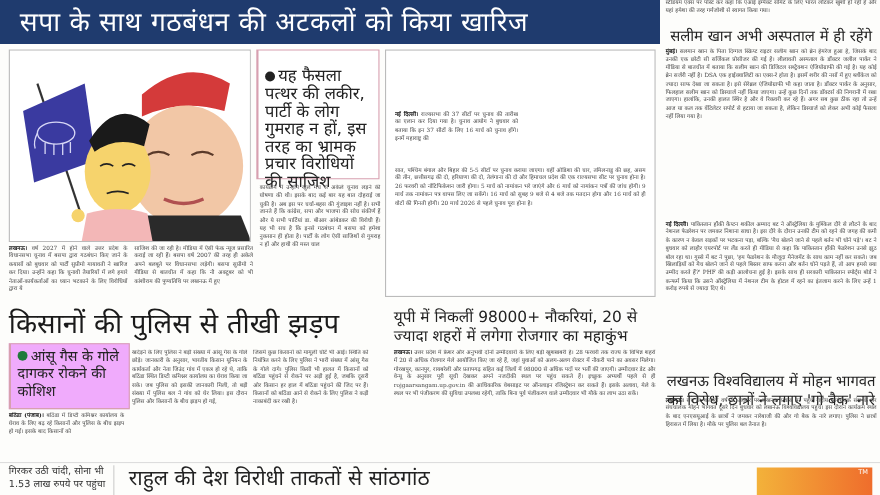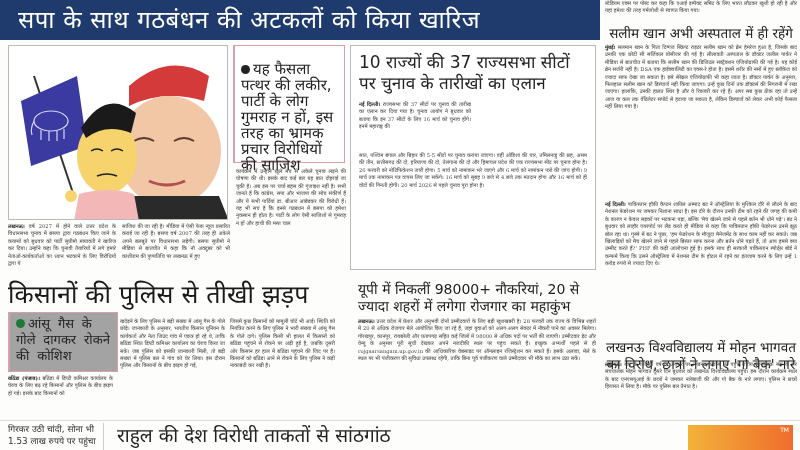--- a/index.html
+++ b/index.html
@@ -27,21 +27,21 @@
   #rs-box h2 { font-size: 17px; line-height: 21px; font-weight: normal; color: #222; }
   #rs-sub { left: 125px; top: 50px; width: 110px; height: 55px; border-left: 1px solid #d7a0b0; border-bottom: 2px solid #d7a0b0; padding: 6px 8px; }
   #rs-sub p { font-size: 12.5px; line-height: 16px; }
 
   
   .rc-head { font-size: 13.5px; line-height: 17px; color: #222; font-weight: normal; text-align: center; }
   #right-col { left: 603px; top: 0; width: 197px; height: 450px; }
 
   
   #kisan-head { left: 8px; top: 280px; width: 330px; font-size: 25px; line-height: 30px; white-space: nowrap; color: #1a1a1a; }
-  #kisan-quote { left: 8px; top: 312px; width: 110px; height: 60px; border: 1px solid #d7a0b0; border-left: 2px solid #d7a0b0; padding: 4px 6px; background: #a3a3a3; font-family: Liberation Mono, monospace; }
+  #kisan-quote { left: 8px; top: 312px; width: 110px; height: 60px; border: 1px solid #d7a0b0; border-left: 2px solid #d7a0b0; padding: 4px 6px; background: #f0abfc; }
   #kisan-quote p { font-size: 13px; line-height: 16px; }
 
   
   #up-head { left: 358px; top: 281px; width: 240px; font-size: 14px; line-height: 17px; }
 
   
   #bottom-strip { left: 0; top: 420px; width: 800px; height: 30px; border-top: 1px solid #ddd; }
   #gold-head { left: 8px; top: 423px; width: 90px; font-size: 8.8px; line-height: 12px; color: #333; }
   #rahul-head { left: 117px; top: 422px; width: 360px; font-size: 19px; line-height: 26px; color: #222; white-space: nowrap; }
   #ad-box { left: 688px; top: 425px; width: 105px; height: 25px; background: linear-gradient(90deg,#f3b23a,#ef6d2c); }
@@ -101,21 +101,20 @@
 </div>
 <div class="abs body-text" style="left:122px; top:223px; width:108px; height:55px;">
   <span>साजिश की जा रही है। मीडिया में ऐसी फेक न्यूज प्रसारित कराई जा रही हैं। बसपा वर्ष 2007 की तरह ही अकेले अपने बलबूते पर विधानसभा लड़ेगी। बसपा सुप्रीमो ने मीडिया से बातचीत में कहा कि नौ अक्टूबर को भी कांशीराम की पुण्यतिथि पर लखनऊ में हुए</span>
 </div>
 <div class="abs body-text" style="left:236px; top:168px; width:110px; height:110px;">
   <span>कार्यक्रम में उन्होंने खुले मंच से अकेले चुनाव लड़ने की घोषणा की थी। इसके बाद कई बार यह बात दोहराई जा चुकी है। अब इस पर चर्चा-बहस की गुंजाइश नहीं है। सभी जानते हैं कि कांग्रेस, सपा और भाजपा की सोच संकीर्ण हैं और ये सभी पार्टियां डा. बीआर आंबेडकर की विरोधी हैं। यह भी सच है कि इनसे गठबंधन में बसपा को हमेशा नुकसान ही होता है। पार्टी के लोग ऐसी साजिशों से गुमराह न हों और हाथी की मस्त चाल</span>
 </div>
 <div class="abs body-text" style="left:352px; top:273px; width:116px; height:0px;"></div>
 
 <div id="rs-box" class="abs">
-  <h2>10 राज्यों की 37 राज्यसभा सीटों पर चुनाव के तारीखों का एलान</h2>
   <div class="body-text abs" style="left:8px; top:55px; width:112px; height:48px;">
     <b>नई दिल्ली।</b>
     <span>राज्यसभा की 37 सीटों पर चुनाव की तारीख का एलान कर दिया गया है। चुनाव आयोग ने बुधवार को बताया कि इन 37 सीटों के लिए 16 मार्च को चुनाव होंगे। इनमें महाराष्ट्र की</span>
   </div>
   <div class="body-text abs" style="left:8px; top:106px; width:228px; height:112px;">
     <span>सात, पश्चिम बंगाल और बिहार की 5-5 सीटों पर चुनाव कराया जाएगा। वहीं ओडिशा की चार, तमिलनाडु की छह, असम की तीन, छत्तीसगढ़ की दो, हरियाणा की दो, तेलंगाना की दो और हिमाचल प्रदेश की एक राज्यसभा सीट पर चुनाव होना है। 26 फरवरी को नोटिफिकेशन जारी होगा। 5 मार्च को नामांकन भरे जाएंगे और 6 मार्च को नामांकन पत्रों की जांच होगी। 9 मार्च तक नामांकन पत्र वापस लिए जा सकेंगे। 16 मार्च को सुबह 9 बजे से 4 बजे तक मतदान होगा और 16 मार्च को ही वोटों की गिनती होगी। 20 मार्च 2026 से पहले चुनाव पूरा होना है।</span>
   </div>
 </div>
 
 <div class="abs body-text" style="left:352px; top:228px; width:0; height:0;"></div>

